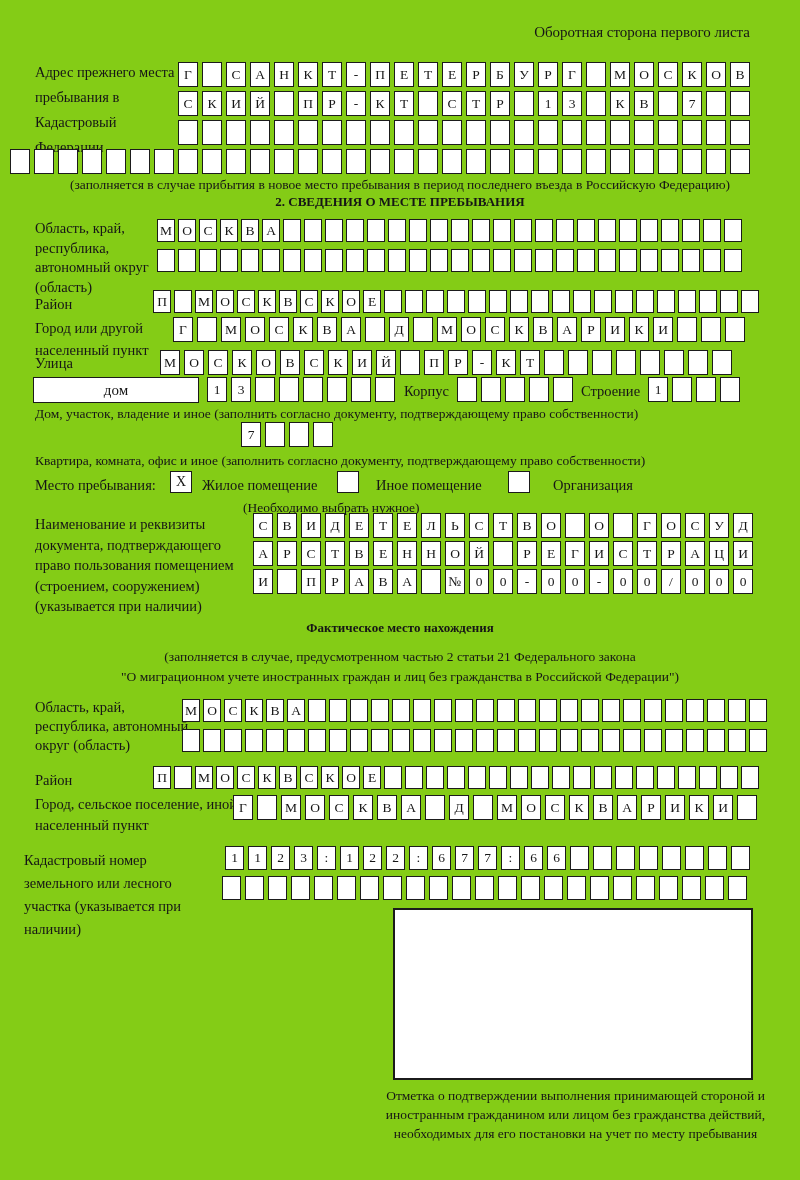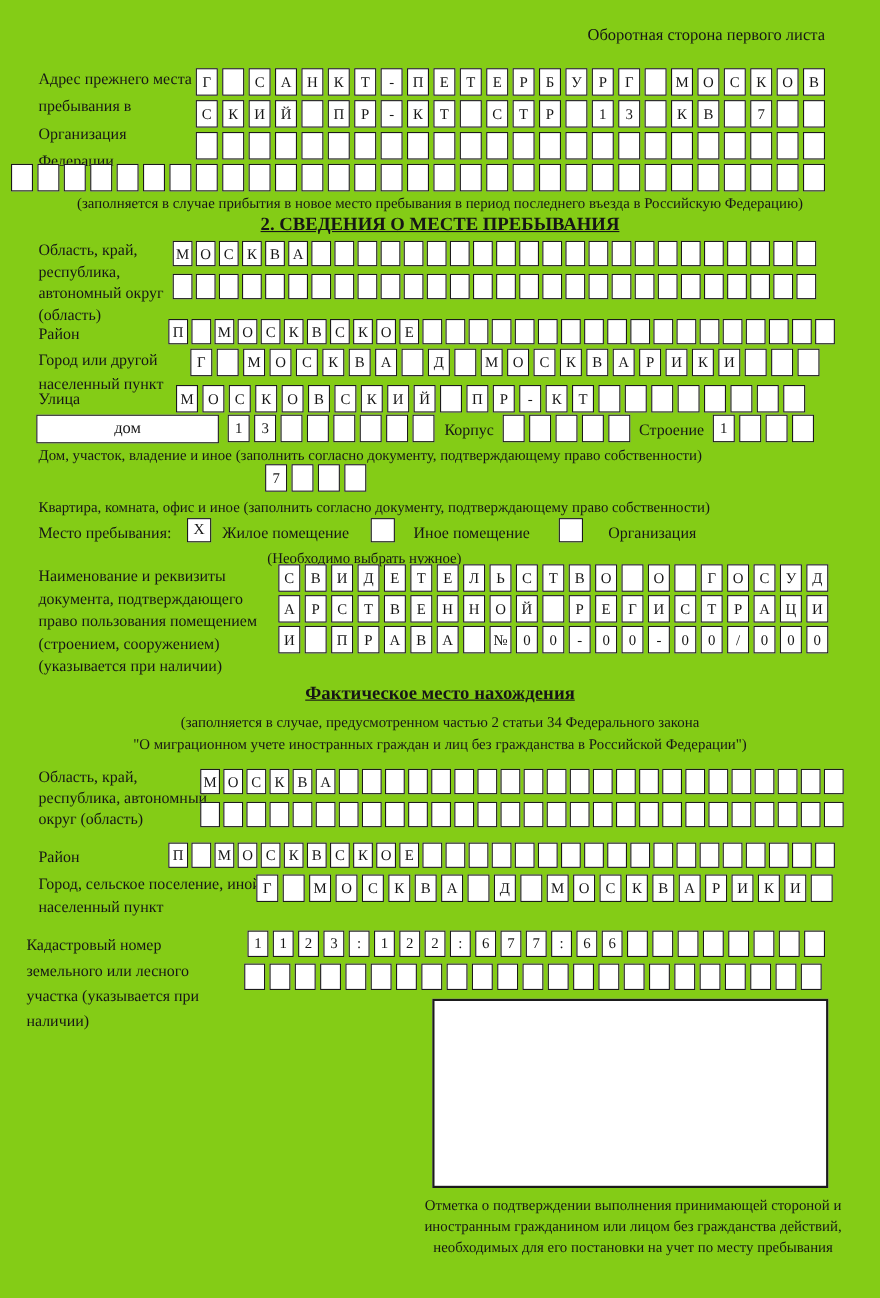--- a/index.html
+++ b/index.html
@@ -6,21 +6,21 @@
   html,body { background:#ffffff; }
   body {
     width:800px; height:1180px;
     font-family:"Liberation Serif", serif;
     color:#161616;
   }
   .page { position:relative; width:800px; height:1180px; background:#84cc16; overflow:hidden; }
   .lbl { position:absolute; font-size:14.5px; line-height:20px; }
   .cap { position:absolute; font-size:13.5px; line-height:17px; }
   .center { text-align:center; }
-  .title { position:absolute; font-weight:700; font-size:17px;text-decoration:underline; }
+  .title { position:absolute; font-weight:700; font-size:13px; }
   .corner { position:absolute; left:450px; top:24px; width:300px; text-align:right; font-size:15px; }
   .brow { position:absolute; display:flex; }
   .cell {
     display:flex; align-items:center; justify-content:center;
     border:1.7px solid #1b1b1b; font-size:13.5px; flex:none; background:#fff;
   }
   .c24 { gap:4px; }  .c24 .cell { width:20px; height:25px; }
   .c21 { gap:3px; }  .c21 .cell { width:18px; height:23px; }
   .c23 { gap:4px; }  .c23 .cell { width:19px; height:24px; }
   .namedbox {
@@ -33,21 +33,21 @@
   }
   .stamp { position:absolute; border:2px solid #1b1b1b; background:#fff; }
 </style>
 </head>
 <body>
 
 <div class="page">
 
   <div class="corner">Оборотная сторона первого листа</div>
 
-  <div class="lbl" style="left:35px; top:60px; width:142px; line-height:25px;">Адрес прежнего места пребывания в Организация Федерации</div>
+  <div class="lbl" style="left:35px; top:60px; width:142px; line-height:25px;">Адрес прежнего места пребывания в Кадастровый Федерации</div>
   <div class="brow c24" style="left:178px; top:62px;">
       <span class="cell">Г</span>
       <span class="cell"></span>
       <span class="cell">С</span>
       <span class="cell">А</span>
       <span class="cell">Н</span>
       <span class="cell">К</span>
       <span class="cell">Т</span>
       <span class="cell">-</span>
       <span class="cell">П</span>
@@ -417,21 +417,21 @@
       <span class="cell">-</span>
       <span class="cell">0</span>
       <span class="cell">0</span>
       <span class="cell">/</span>
       <span class="cell">0</span>
       <span class="cell">0</span>
       <span class="cell">0</span>
     </div>
 
   <div class="title center" style="left:0; top:620px; width:800px;">Фактическое место нахождения</div>
-  <div class="cap center" style="left:0; top:648px; width:800px;">(заполняется в случае, предусмотренном частью 2 статьи 34 Федерального закона</div>
+  <div class="cap center" style="left:0; top:648px; width:800px;">(заполняется в случае, предусмотренном частью 2 статьи 21 Федерального закона</div>
   <div class="cap center" style="left:0; top:668px; width:800px;">"О миграционном учете иностранных граждан и лиц без гражданства в Российской Федерации")</div>
 
   <div class="lbl" style="left:35px; top:698px; width:155px; line-height:19px;">Область, край, республика, автономный округ (область)</div>
   <div class="brow c21" style="left:182px; top:699px;">
       <span class="cell">М</span>
       <span class="cell">О</span>
       <span class="cell">С</span>
       <span class="cell">К</span>
       <span class="cell">В</span>
       <span class="cell">А</span>

